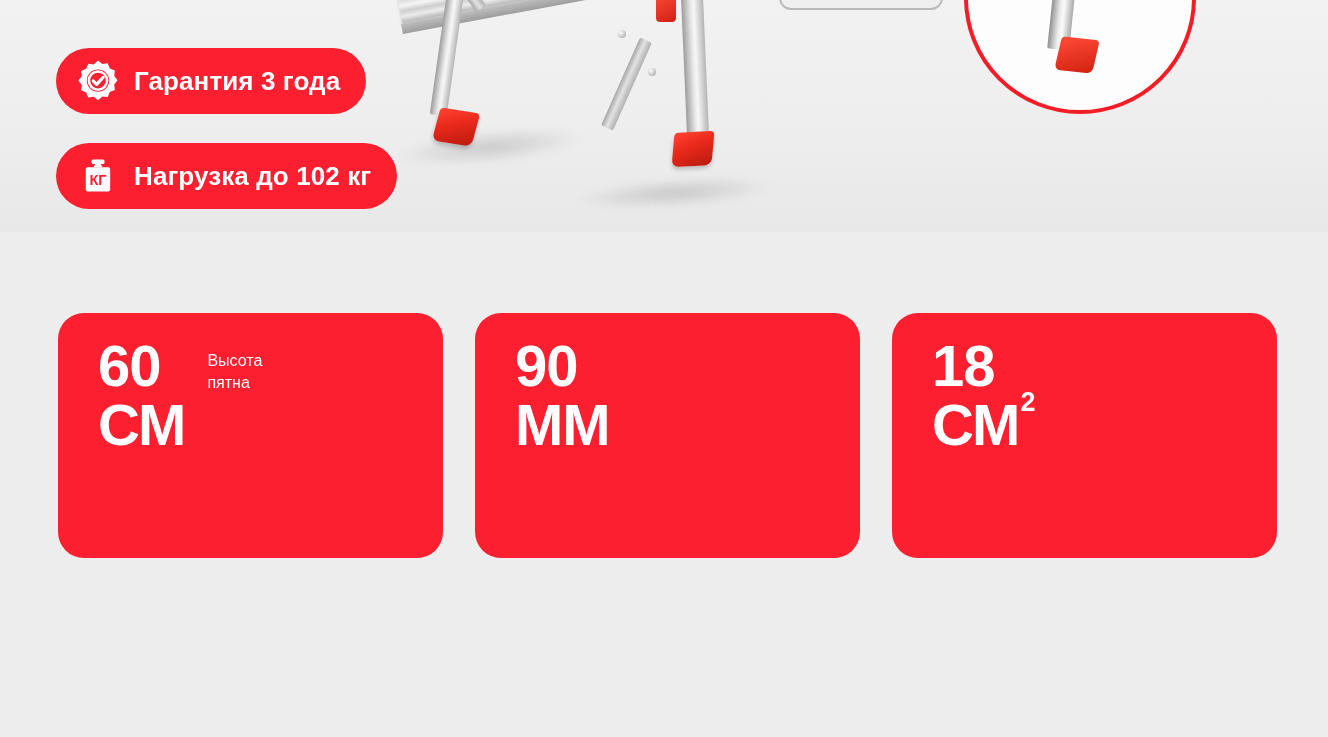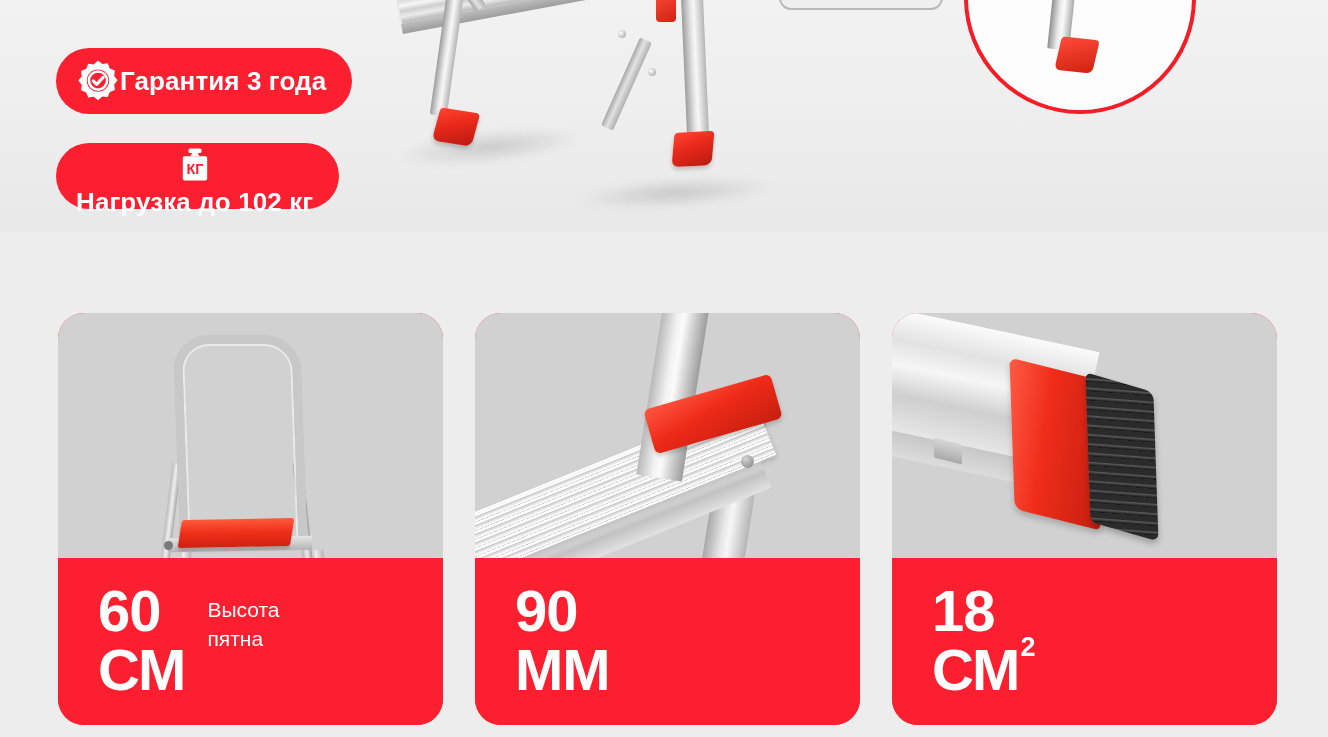--- a/index.html
+++ b/index.html
@@ -72,25 +72,25 @@
     position:absolute; border-radius:50%;
     background:radial-gradient(ellipse at center,rgba(80,80,80,.22),rgba(80,80,80,0) 70%);
     filter:blur(3px);
   }
   .shadow-blob.s1 { left:395px; top:130px; width:190px; height:34px; transform:rotate(-6deg); }
   .shadow-blob.s2 { left:575px; top:178px; width:200px; height:30px; transform:rotate(-4deg); }
 
   
   .badges { position:absolute; left:56px; top:48px; z-index:6; }
   .badge {
-    display:flex; align-items:center; 
+    display:flex; align-items:center; gap:14px;
     background:#fb1f2f; border-radius:40px;
     padding:0 26px 0 20px; height:66px; width:max-content;
   }
-  .badge + .badge { margin-top:29px;flex-direction:column; }
+  .badge + .badge { margin-top:29px; }
   .badge-label {
     color:#fff; font-size:26px; font-weight:700; letter-spacing:.1px; white-space:nowrap;
   }
   .badge-icon { width:44px; height:44px; flex:0 0 44px; display:block; }
 
   
   .callout { position:absolute; left:880px; top:-118px; width:400px; z-index:5; }
   .callout-circle {
     position:relative; width:232px; height:232px; margin:0 auto;
     border:4px solid #f41d26; border-radius:50%;
@@ -108,42 +108,42 @@
     transform:rotate(6deg) skewX(-7deg);
   }
 
   
   .cards {
     position:absolute; left:58px; top:313px;
     width:1220px; display:flex; gap:32px;
   }
   .card {
     width:385px; border-radius:26px; overflow:hidden;
-    display:flex; flex-direction:column;
+    display:flex; flex-direction:row;
     background:#fb1f2f;
   }
   .card-photo {
     height:245px; position:relative; overflow:hidden;
     background:#d0d1d0;
   }
   .card-body {
     flex:1; background:#fb1f2f; padding:26px 22px 28px 40px;
     display:flex; align-items:flex-start; gap:22px; min-height:167px;
   }
   .card-value {
     color:#fff; font-weight:800; font-size:58px; line-height:.92;
     letter-spacing:-1px; white-space:nowrap; position:relative;
   }
   .card-value .unit { display:block; margin-top:6px;text-align:right; }
   .card-value .sup {
     font-size:27px; vertical-align:super; line-height:1;
     position:relative; top:-14px; left:1px;
   }
   .card-desc {
-    color:#fff; font-size:21px; font-weight:400; line-height:1.39;
+    color:#fff; font-size:16px; font-weight:400; line-height:1.39;
     padding-top:11px;
   }
 
   
   .p1-arch {
     position:absolute; left:118px; top:22px; width:128px; height:208px;
     border:9px solid #c8c8c8; border-bottom:none;
     border-radius:36px 36px 0 0;
     background:transparent;
     box-shadow:inset 0 0 0 2px rgba(255,255,255,.55);

